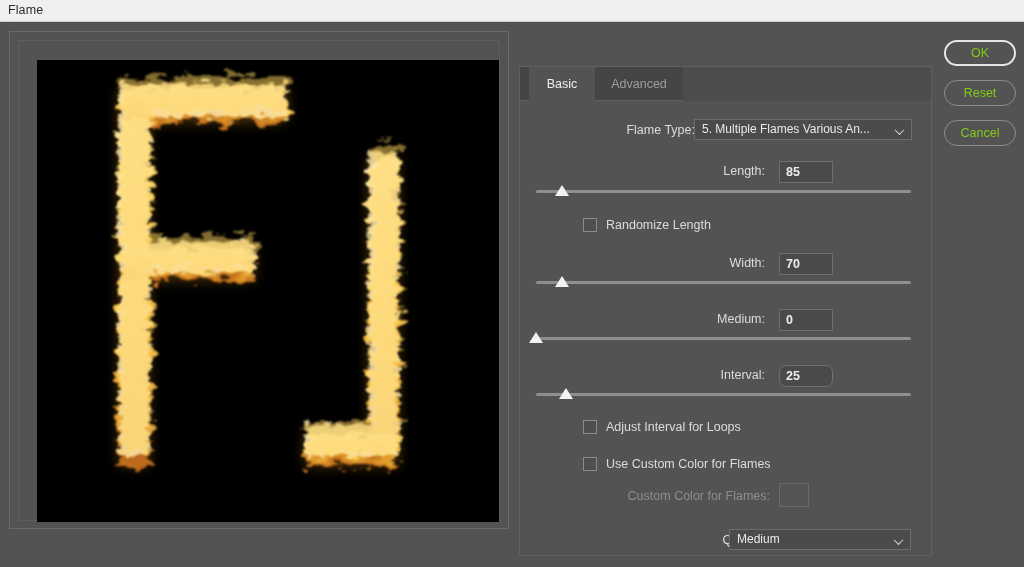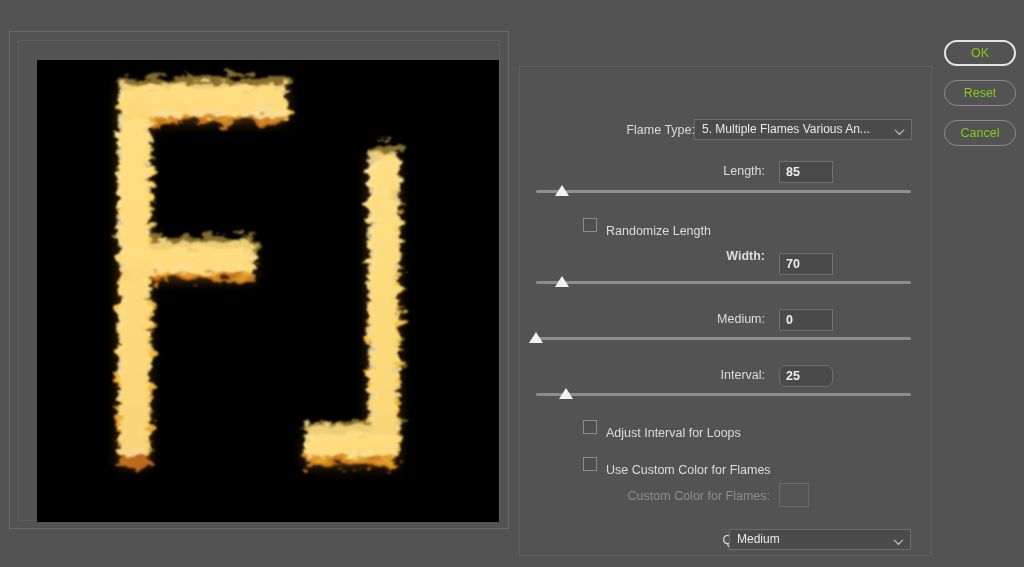--- a/index.html
+++ b/index.html
@@ -187,21 +187,21 @@
   
   .checkrow { position: absolute; height: 18px; }
   .checkbox {
     position: absolute; left: 0; top: 1px;
     width: 14px; height: 14px;
     background: #4f4f4f;
     border: 1px solid #8b8b8b;
     box-sizing: border-box;
   }
   .checkrow .ctext {
-    position: absolute; left: 23px; top: 6px;
+    position: absolute; left: 23px; top: 0;
     font-size: 12.5px;
     color: #dcdcdc;
     white-space: nowrap;
     line-height: 17px;
     text-align: center;
   }
 
   
   .swatch {
     position: absolute;
@@ -229,20 +229,23 @@
   .btn.primary { border: 2px solid #e6e6e6; line-height: 22px; }
   .btn-ok     { top: 40px; }
   .btn-reset  { top: 80px; }
   .btn-cancel { top: 120px; }
 </style>
 </head>
 <body>
 
 <div id="app">
 
+  <div class="titlebar">
+    <div class="titlebar-text">Flame</div>
+  </div>
 
   <div class="preview-panel">
     <div class="preview-inner">
       <div class="preview-canvas">
         <svg width="462" height="462" viewBox="0 0 462 462">
           <defs>
             <linearGradient id="flameGrad" x1="0" y1="1" x2="0" y2="0">
               <stop offset="0%" stop-color="#b9661a"></stop>
               <stop offset="25%" stop-color="#e09a2a"></stop>
               <stop offset="55%" stop-color="#f3c24a"></stop>
@@ -294,20 +297,25 @@
             <use href="#letterShapes" fill="#ffd45e" transform="translate(2,-12)"></use>
           </g>
         </svg>
       </div>
     </div>
   </div>
 
 
   <div class="options-panel">
 
+    <div class="tabbar">
+      <div class="tab-filler"></div>
+      <div class="tab active tab-basic">Basic</div>
+      <div class="tab tab-adv">Advanced</div>
+    </div>
 
     <div class="content">
 
       <div class="label" style="left:40px; top:22px; width:135px;">Flame Type:</div>
       <div class="combo" style="left:174px; top:18px; width:218px;">
         <span>5. Multiple Flames Various An...</span>
         <span class="caret"></span>
       </div>
 
       <div class="label" style="left:130px; top:63px; width:115px;">Length:</div>
@@ -315,21 +323,21 @@
       <div class="slider" style="left:16px; top:84px; width:375px;">
         <div class="track"></div>
         <div class="thumb" style="left:7%;"></div>
       </div>
 
       <div class="checkrow" style="left:63px; top:116px;">
         <div class="checkbox"></div>
         <div class="ctext">Randomize Length</div>
       </div>
 
-      <div class="label" style="left:130px; top:148px; width:115px;font-weight:bold;">Width:</div>
+      <div class="label" style="left:130px; top:155px; width:115px;">Width:</div>
       <div class="numfield" style="left:259px; top:152px;">70</div>
       <div class="slider" style="left:16px; top:175px; width:375px;">
         <div class="track"></div>
         <div class="thumb" style="left:7%;"></div>
       </div>
 
       <div class="label" style="left:130px; top:211px; width:115px;">Medium:</div>
       <div class="numfield" style="left:259px; top:208px;">0</div>
       <div class="slider" style="left:16px; top:231px; width:375px;">
         <div class="track"></div>

